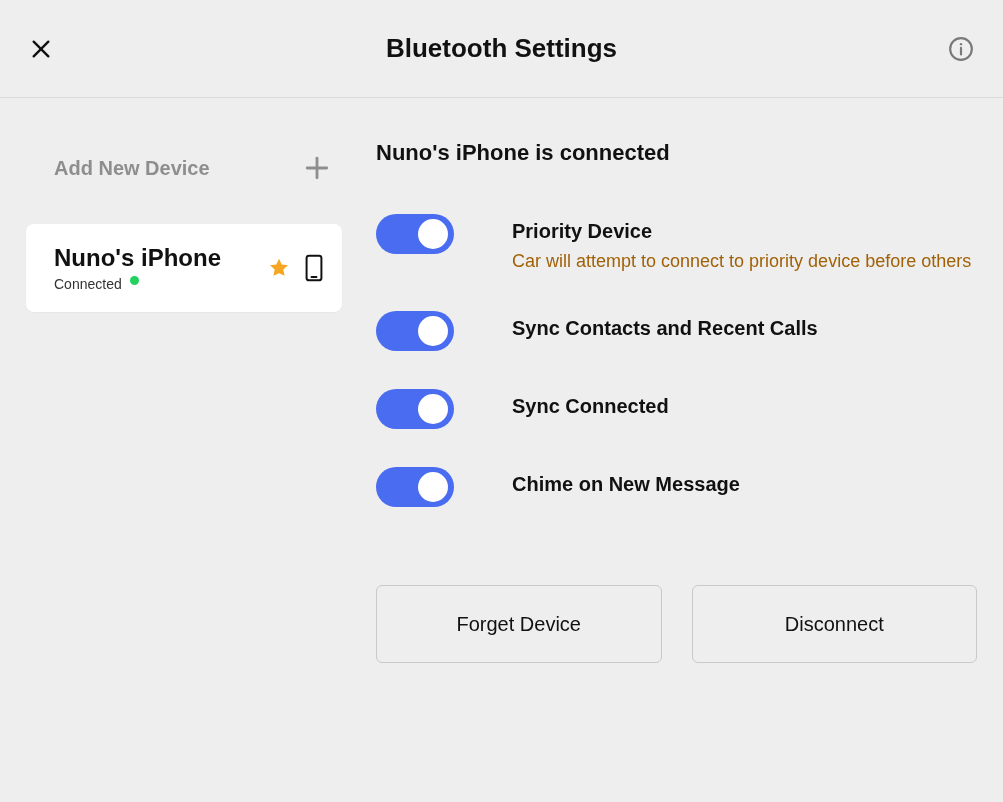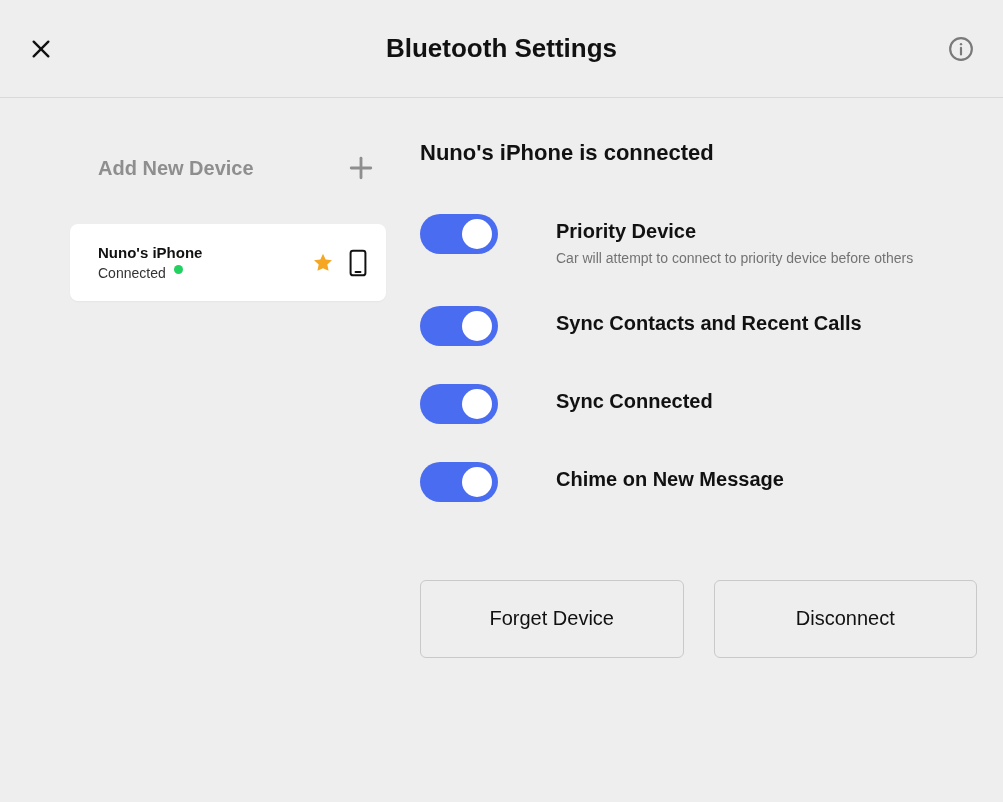--- a/index.html
+++ b/index.html
@@ -34,21 +34,20 @@
     cursor: pointer;
     z-index: 2;
   }
   .content {
     display: flex;
     padding: 0;
   }
   .sidebar {
     width: 362px;
     padding: 42px 0 0 26px;
-    margin-left: 44px;
   }
   .add-row {
     display: flex;
     align-items: center;
     justify-content: space-between;
     padding: 0 32px 0 28px;
     height: 56px;
     color: #8e8e8e;
     cursor: pointer;
   }
@@ -63,21 +62,21 @@
     border-radius: 8px;
     padding: 20px 18px 20px 28px;
     display: flex;
     align-items: center;
     justify-content: space-between;
     box-shadow: 0 1px 2px rgba(0,0,0,0.04);
     cursor: pointer;
     width: 316px;
   }
   .device-card-left { }
-  .device-name { font-size: 15px; font-weight: 700; }
+  .device-name { font-size: 24px; font-weight: 700; }
   .device-status-row { display: flex; align-items: flex-start; gap: 8px; margin-top: 4px; }
   .device-status { font-size: 14px; font-weight: 500; color: #333; }
   .status-dot { width: 9px; height: 9px; border-radius: 50%; background: #23d160; }
   .device-card-right { display: flex; align-items: center; gap: 14px; }
   .star-icon { color: #f5a623; width: 22px; height: 22px; }
   .phone-icon { width: 20px; height: 28px; color: #111; }
 
   .main {
     flex: 1;
     padding: 42px 26px 0 14px;
@@ -105,21 +104,21 @@
   }
   .toggle-knob {
     position: absolute;
     width: 30px; height: 30px;
     background: #fff;
     border-radius: 50%;
     top: 5px; right: 6px;
   }
   .setting-text { padding-top: 6px; margin-left: 28px; }
   .setting-label { font-size: 20px; font-weight: 700; }
-  .setting-desc { font-size: 14px; color: #737373; margin-top: 6px; line-height: 1.35; max-width: 500px;}
+  .setting-desc { font-size: 18px; color: #a16207; margin-top: 6px; line-height: 1.35; max-width: 500px;}
 
   .footer {
     margin-top: auto;
     display: flex;
     gap: 30px;
     padding-bottom: 22px;
     padding-top: 40px;
   }
   .btn {
     flex: 1;

